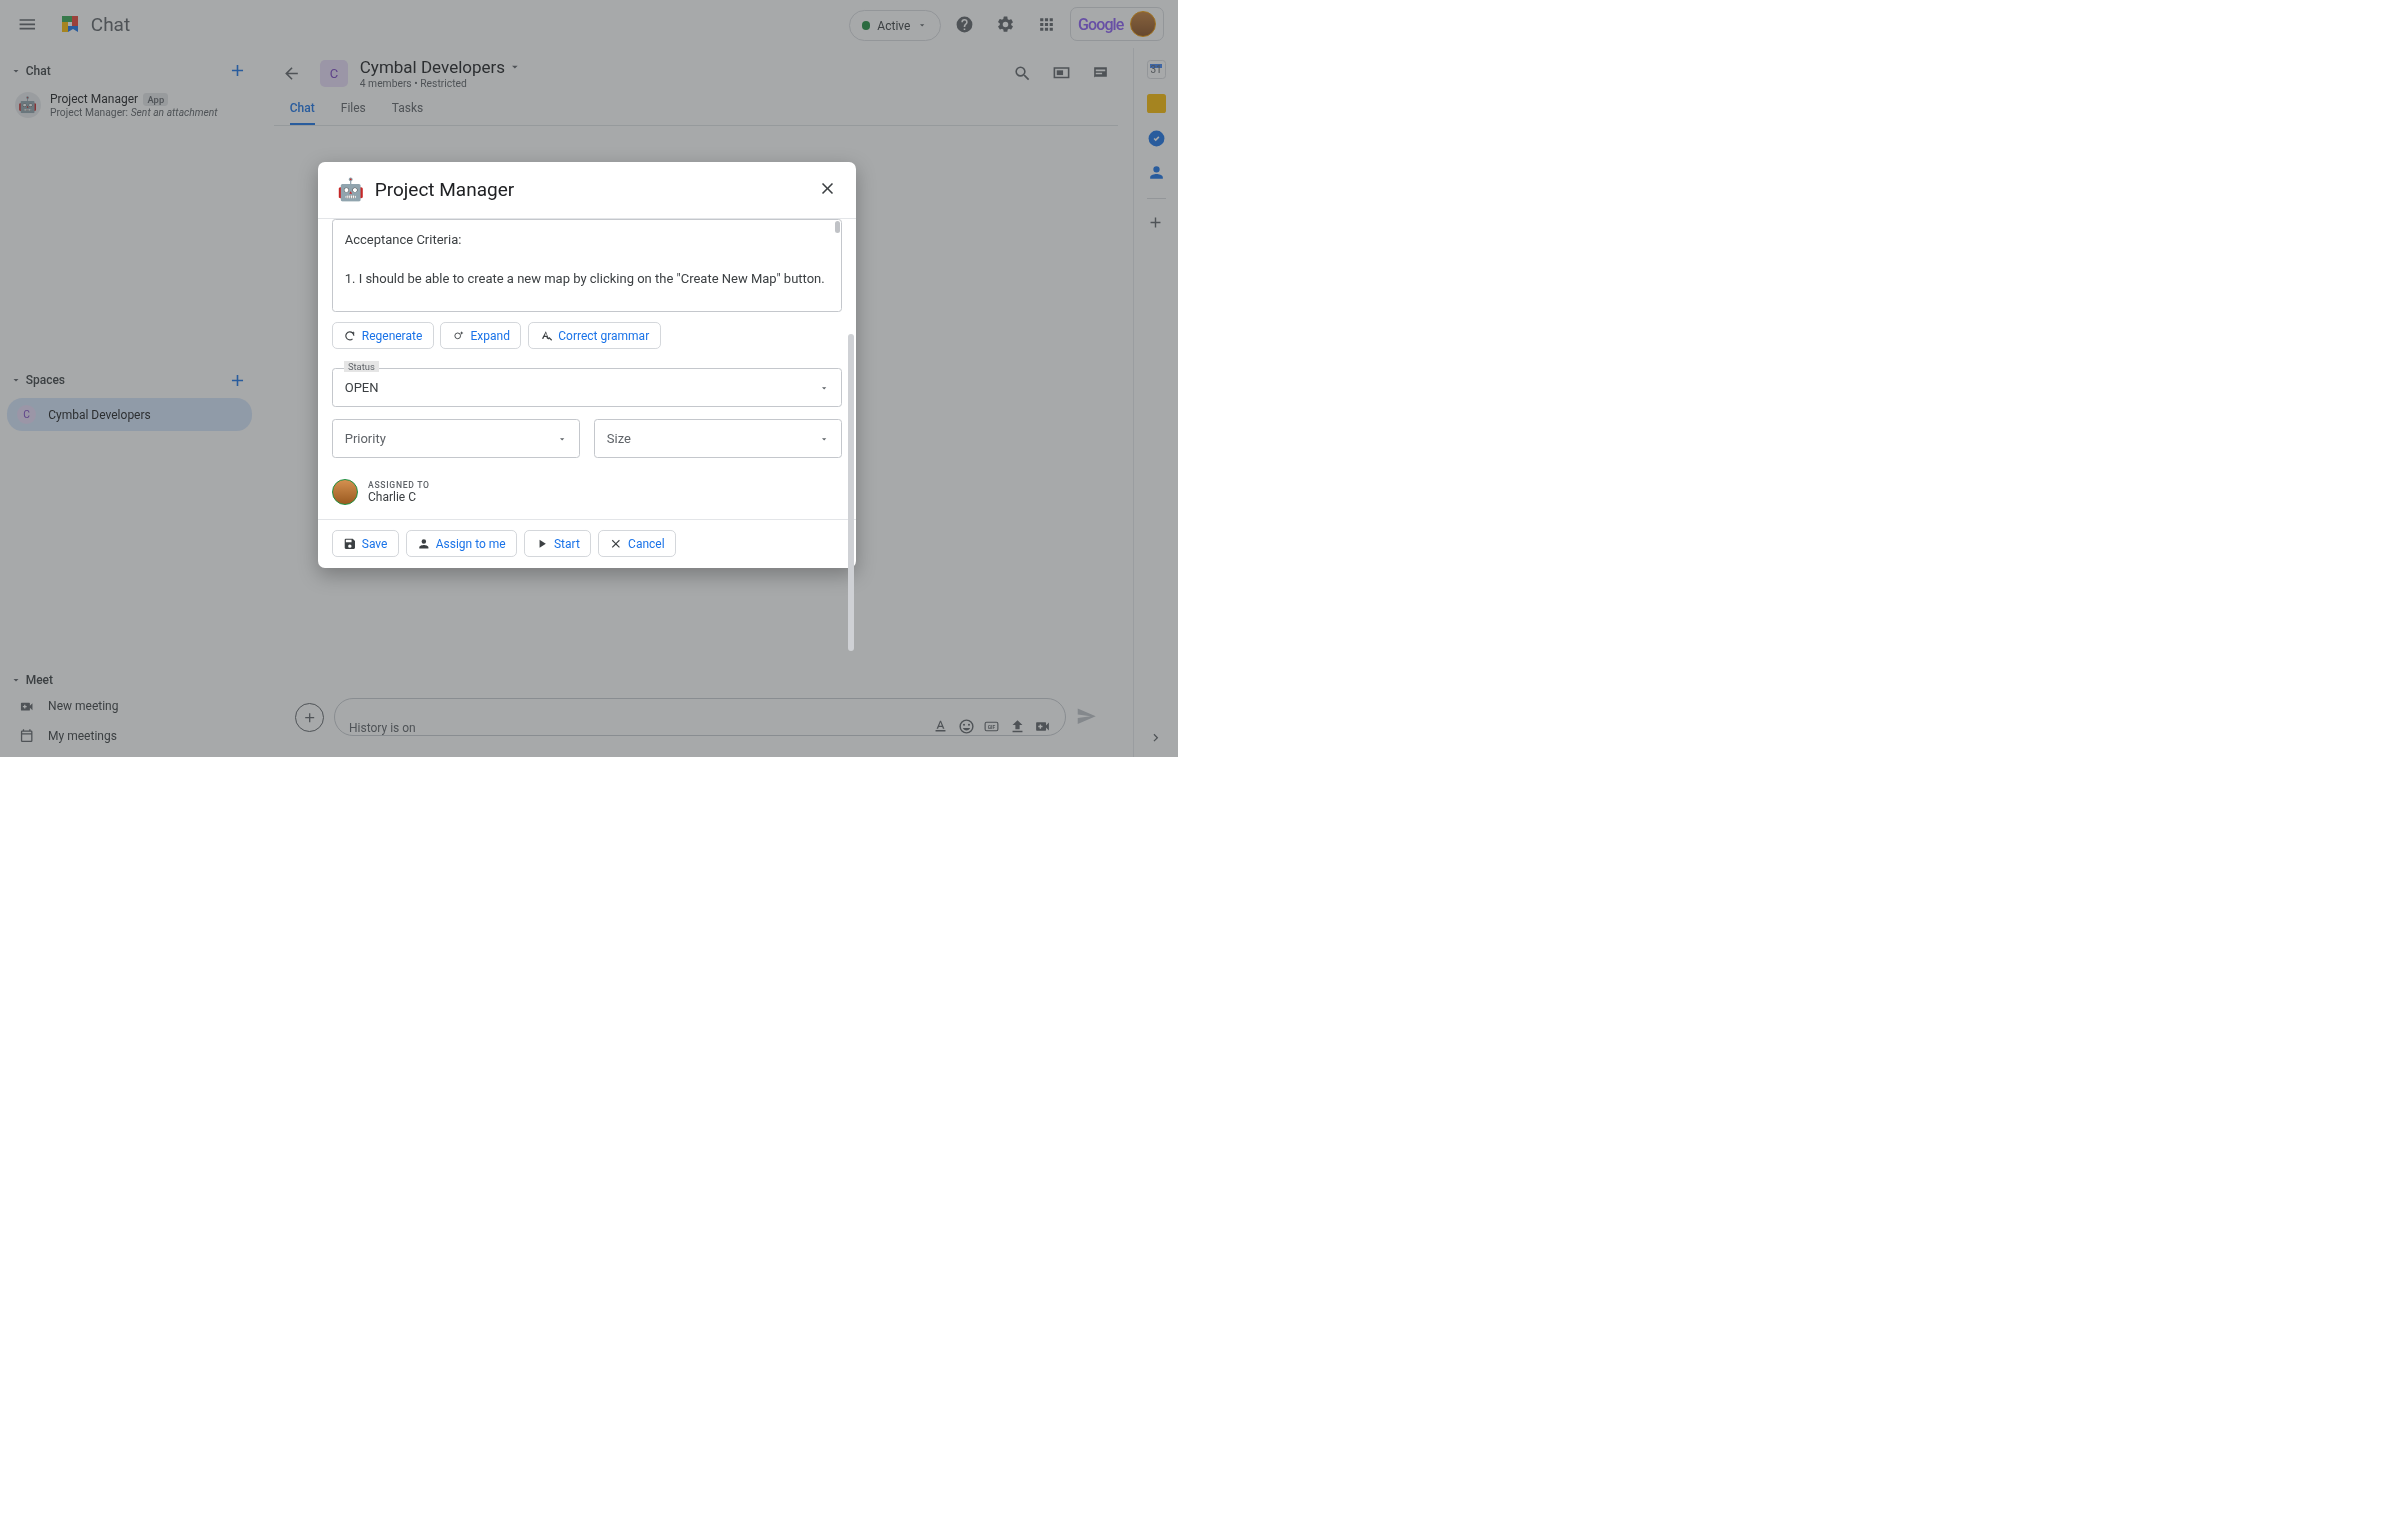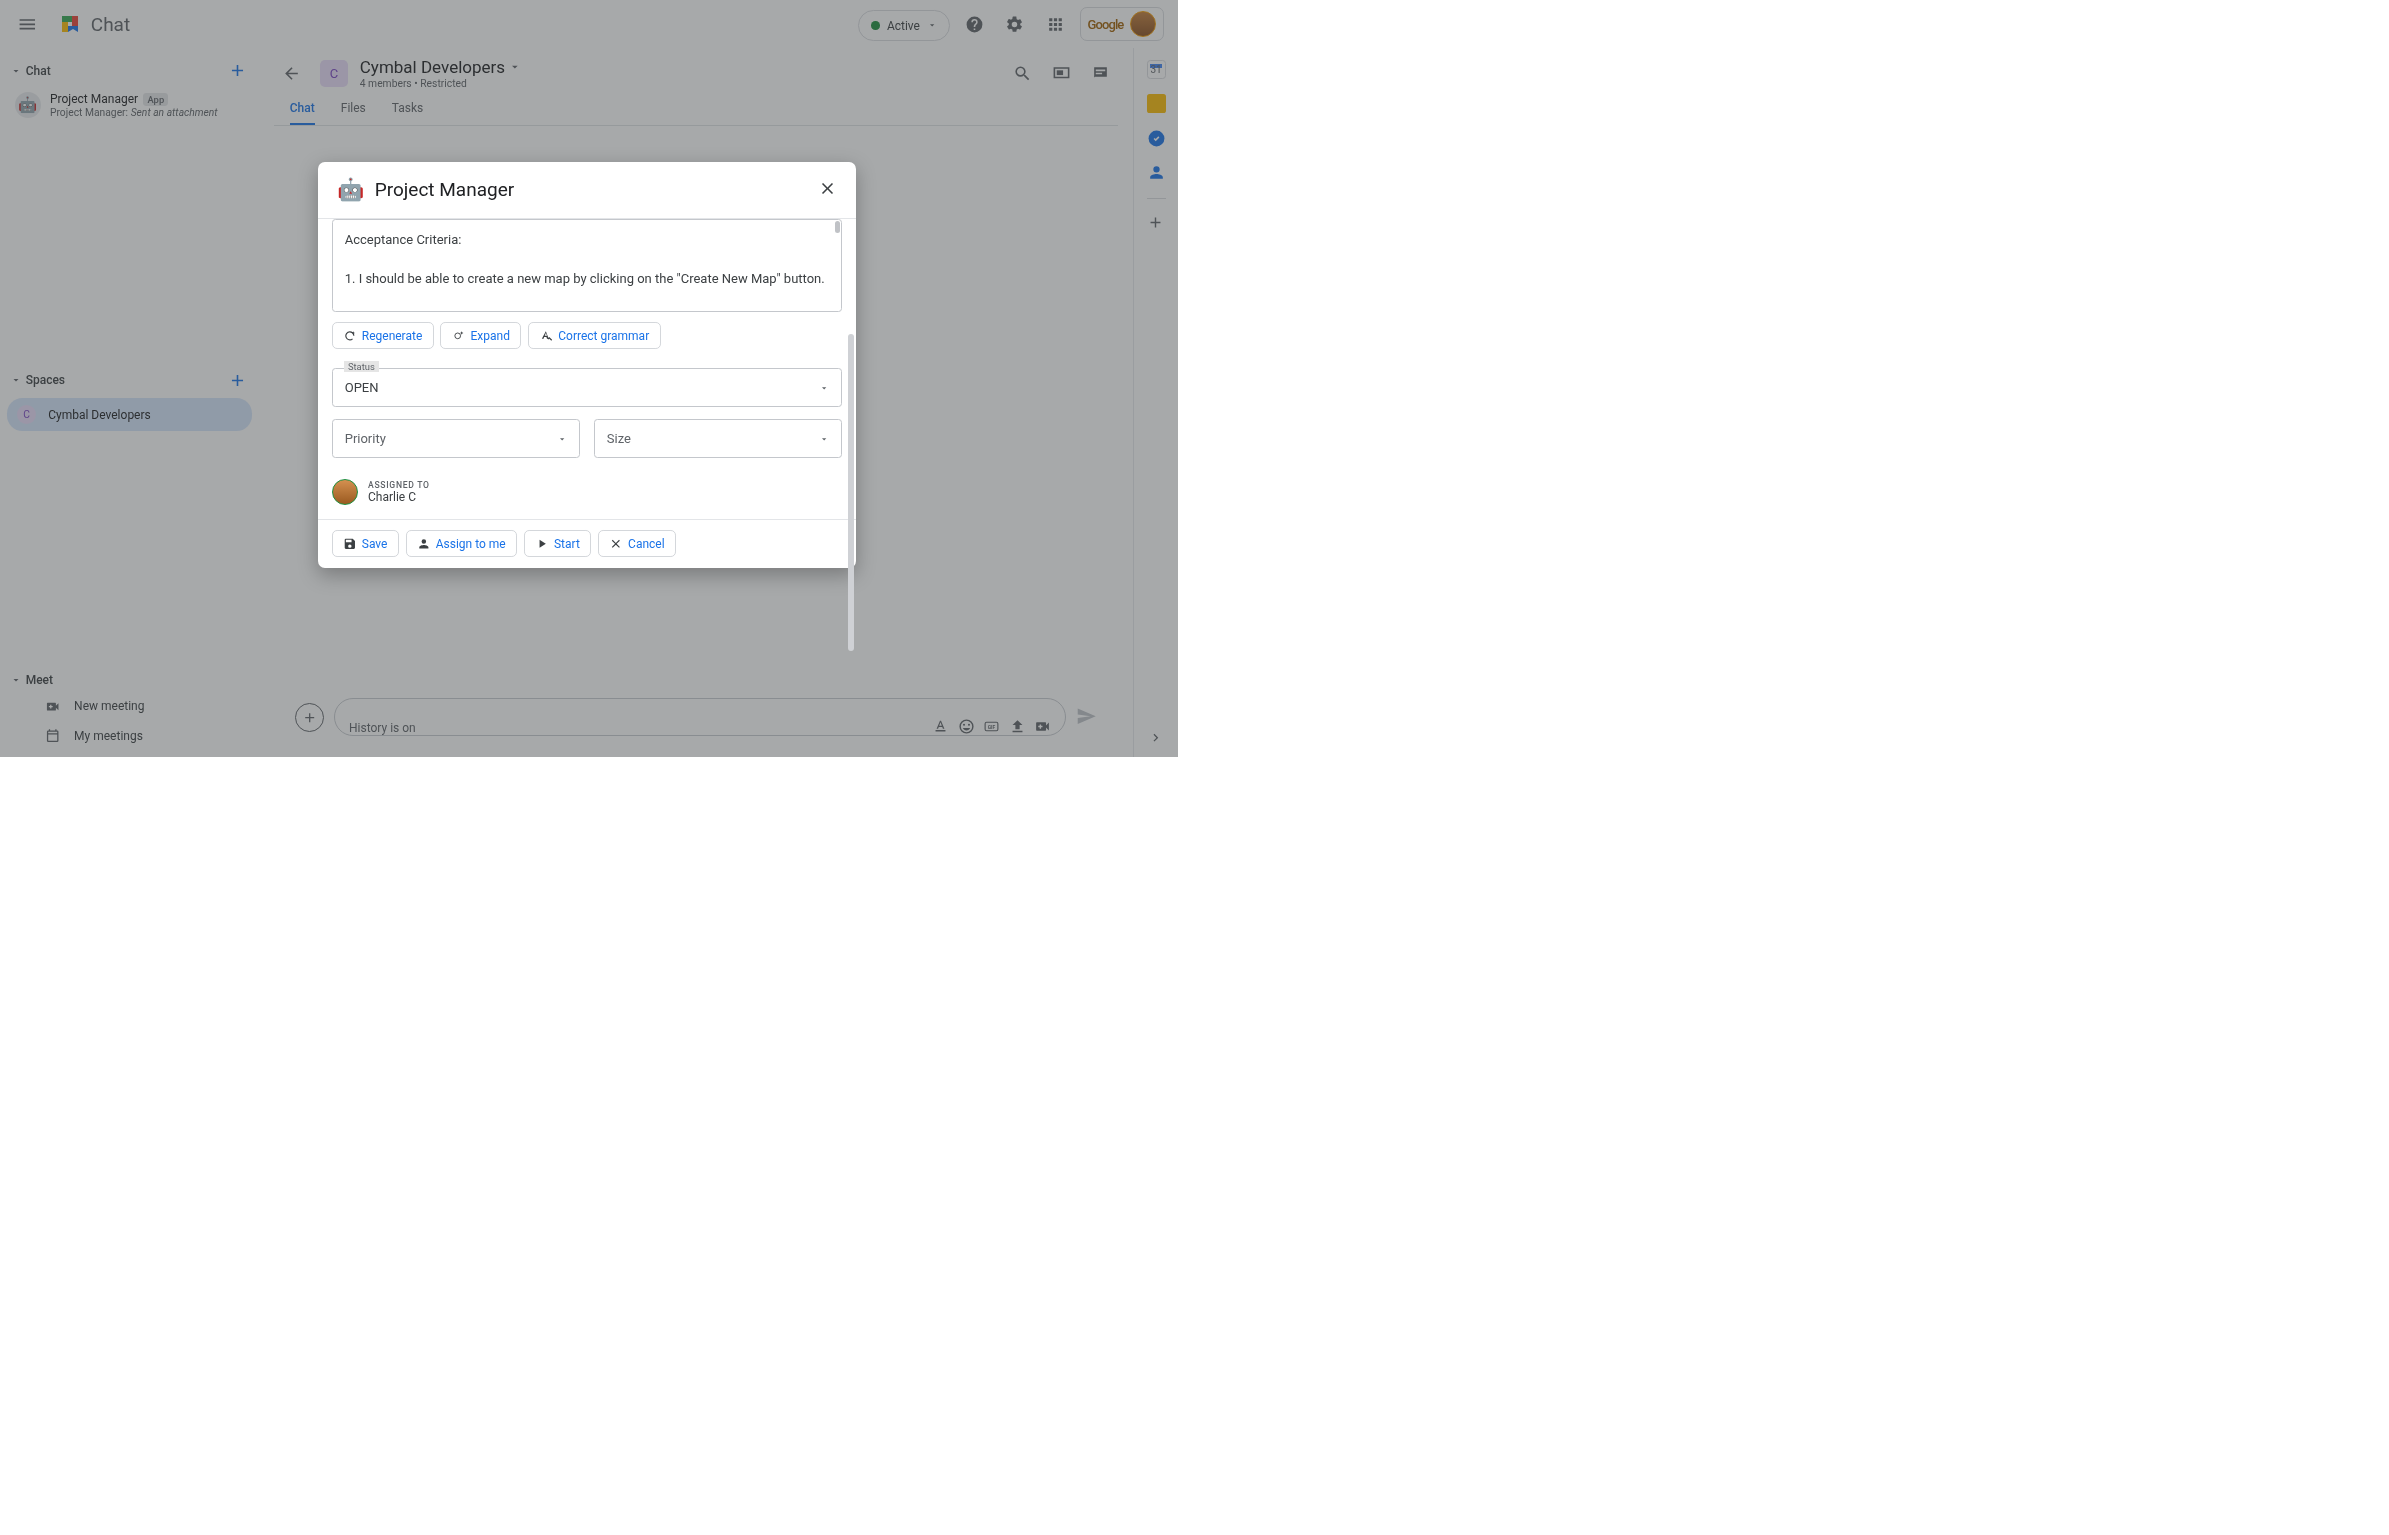--- a/index.html
+++ b/index.html
@@ -14,41 +14,41 @@
 .logo-text { font-size: 19px; color: #5f6368; }
 .searchbar { flex: 0 0 531px; margin-left: 94px; height: 39px; background: #eef1f6; border-radius: 6.9px; display: flex; align-items: center; padding: 0 12px; gap: 10.3px; }
 .searchbar svg { width: 19px; height: 19px; fill: #5f6368; }
 .searchbar input { border: none; background: transparent; outline: none; font-size: 13.7px; color: #5f6368; flex: 1; }
 .top-right { margin-left: auto; display: flex; align-items: flex-end; gap: 6.9px; padding-right: 6.9px; }
 .active-pill { height: 31px; padding: 0 12px; border: 0.9px solid #dadce0; border-radius: 15.4px; display: flex; align-items: center; gap: 6.9px; font-size: 12px; color: #3c4043; }
 .dot-green { width: 8.6px; height: 8.6px; border-radius: 50%; background: #1e8e3e; }
 .icon-btn { width: 34px; height: 34px; display: flex; align-items: center; justify-content: center; border-radius: 50%; cursor: pointer; }
 .icon-btn svg { width: 19px; height: 19px; fill: #5f6368; }
 .google-box { height: 34px; padding: 0 6.9px; border: 0.9px solid #dadce0; border-radius: 6.9px; display: flex; align-items: center; gap: 6.9px; }
-.google-word { font-size: 13px; font-weight: 500; letter-spacing: -0.9px; color: #a16207; }
+.google-word { font-size: 16px; font-weight: 500; letter-spacing: -0.9px; color: #8b5cf6; }
 .avatar { width: 26px; height: 26px; border-radius: 50%; background: linear-gradient(#c37d3a,#8a5020); border: 1.7px solid #f29900; }
 
 .body { flex: 1; display: flex; overflow: hidden; }
 .sidebar { width: 259px; padding: 6.9px 0; display: flex; flex-direction: column; }
 .section-hdr { display: flex; align-items: center; padding: 5.1px 10.3px; font-size: 12px; color: #3c4043; font-weight: 500; cursor: pointer; }
 .section-hdr .chev { width: 12px; height: 12px; margin-right: 3.4px; }
 .section-hdr .plus { margin-left: auto; width: 22px; height: 22px; display: flex; align-items: center; justify-content: center; }
 .section-hdr .plus svg { width: 19px; height: 19px; fill: #1a73e8; }
 .chat-item { padding: 5.1px 10.3px 5.1px 15.4px; display: flex; gap: 8.6px; cursor: pointer; border-radius: 0 15.4px 15.4px 0; }
 .chat-avatar { width: 26px; height: 26px; border-radius: 50%; position: relative; display: flex; align-items: center; justify-content: center; font-size: 15.4px; }
 .robot-avatar { background: #e8eaed; }
 .chat-text .line1 { display: flex; align-items: center; gap: 5.1px; font-size: 12px; color: #202124; }
 .app-badge { font-size: 9.4px; background: #e3e5e8; border-radius: 3.4px; padding: 0.9px 4.3px; color: #5f6368; font-weight: 500; }
 .chat-text .line2 { font-size: 10.3px; color: #5f6368; }
 .chat-text .line2 .italic { font-style: italic; }
 .space-item { margin: 1.7px 6.9px; padding: 6.9px 10.3px; display: flex; gap: 12px; align-items: center; cursor: pointer; border-radius: 15.4px; background: #d6e6fb; }
 .space-av { width: 19px; height: 19px; border-radius: 50%; background: #e9dcf9; color: #7b46c4; font-size: 10.3px; display: flex; align-items: center; justify-content: center; }
 .space-name { font-size: 12px; color: #202124; }
 .spacer { flex: 1; }
-.meet-item { padding: 6.9px 19px; display: flex; gap: 13.7px; align-items: center; font-size: 12px; color: #3c4043; cursor: pointer; margin-left: 26px; }
+.meet-item { padding: 6.9px 19px; display: flex; gap: 13.7px; align-items: center; font-size: 12px; color: #3c4043; cursor: pointer; }
 .meet-item svg { width: 15.4px; height: 15.4px; fill: #5f6368; }
 
 .main { flex: 1; display: flex; flex-direction: column; background: #fff; border-radius: 13.7px 0 0 0; position: relative; }
 .main-hdr { padding: 8.6px 15.4px 0; }
 .main-hdr-row { display: flex; align-items: center; gap: 12px; }
 .back-btn svg { width: 19px; height: 19px; fill: #5f6368; }
 .space-avatar-lg { width: 27.4px; height: 27.4px; border-radius: 5.1px; background: #e9dcf9; color: #7b46c4; display: flex; align-items: center; justify-content: center; font-size: 13px; }
 .space-title { font-size: 17px; color: #202124; display: flex; align-items: center; gap: 3.4px; }
 .space-sub { font-size: 10.3px; color: #5f6368; }
 .hdr-actions { margin-left: auto; display: flex; gap: 5.1px; }

